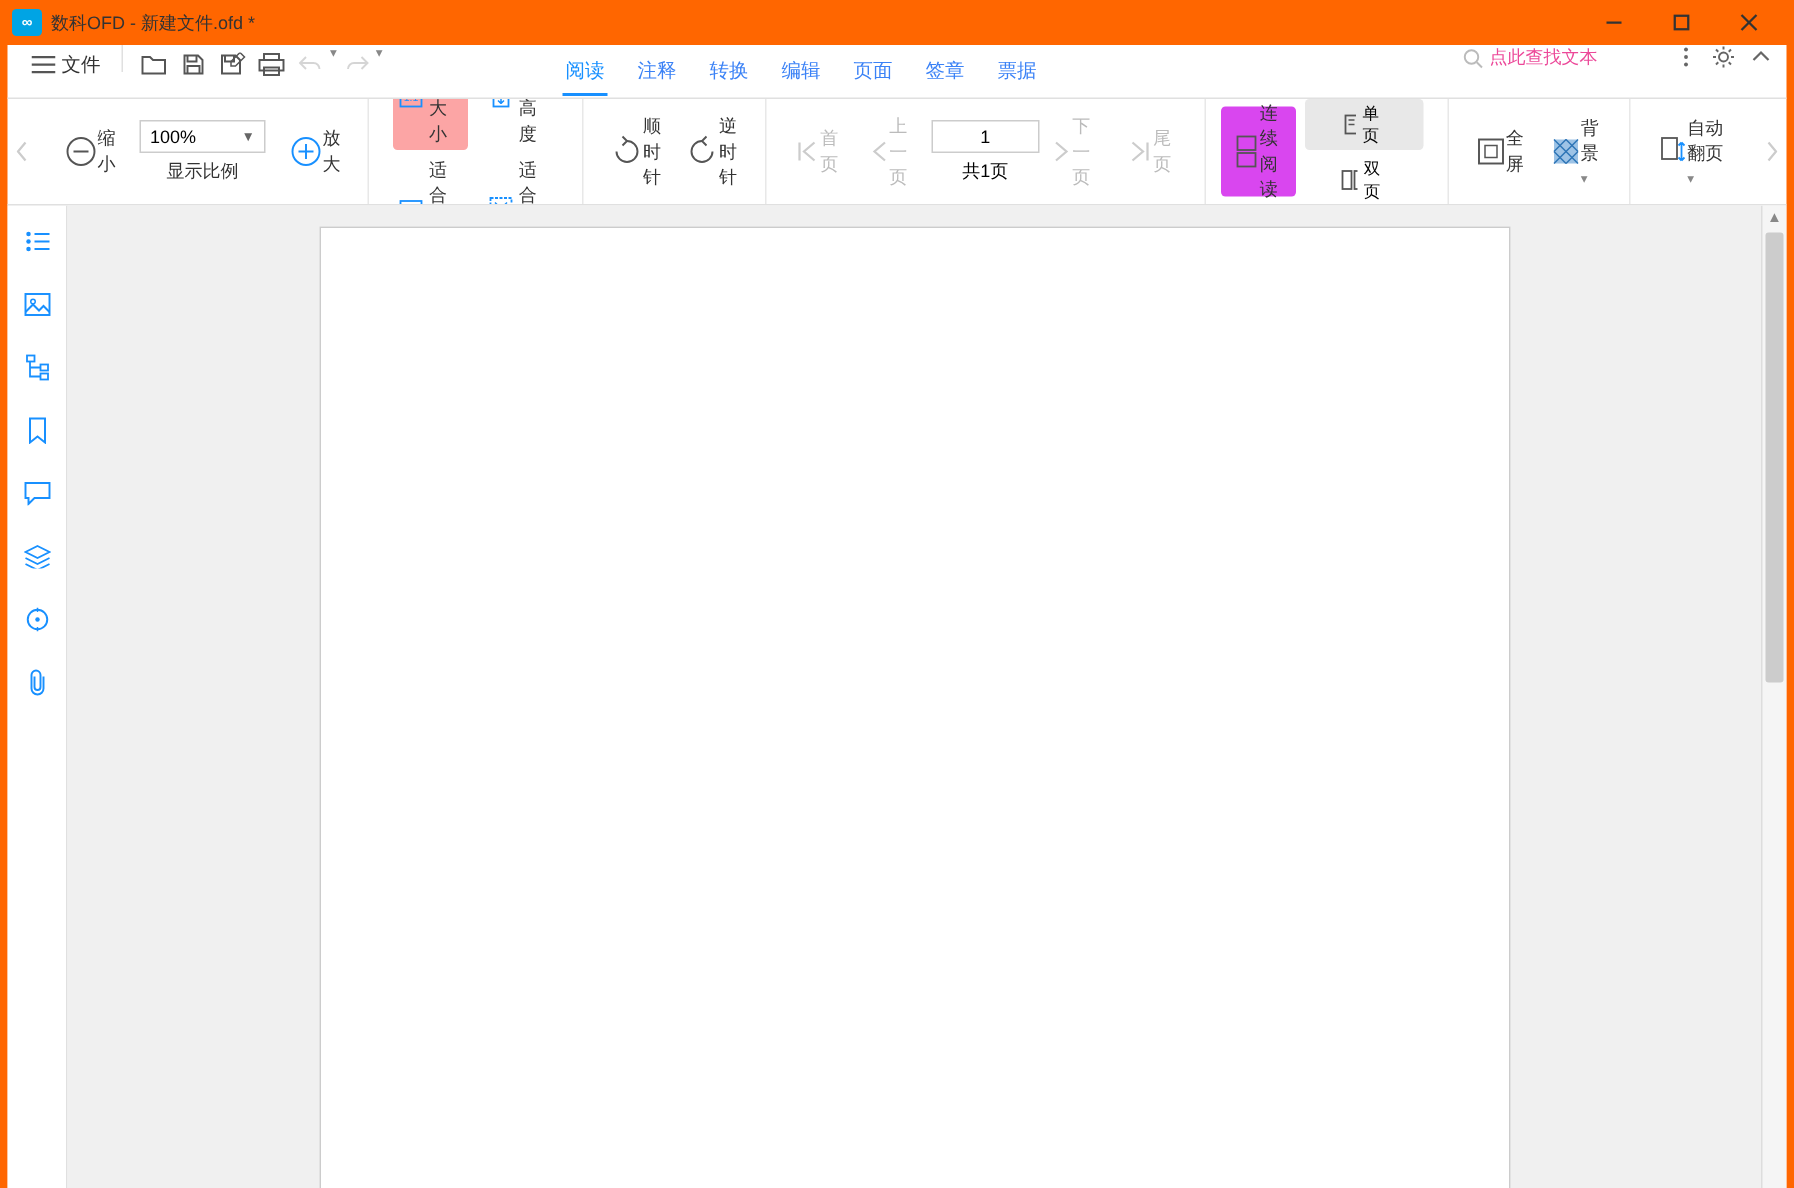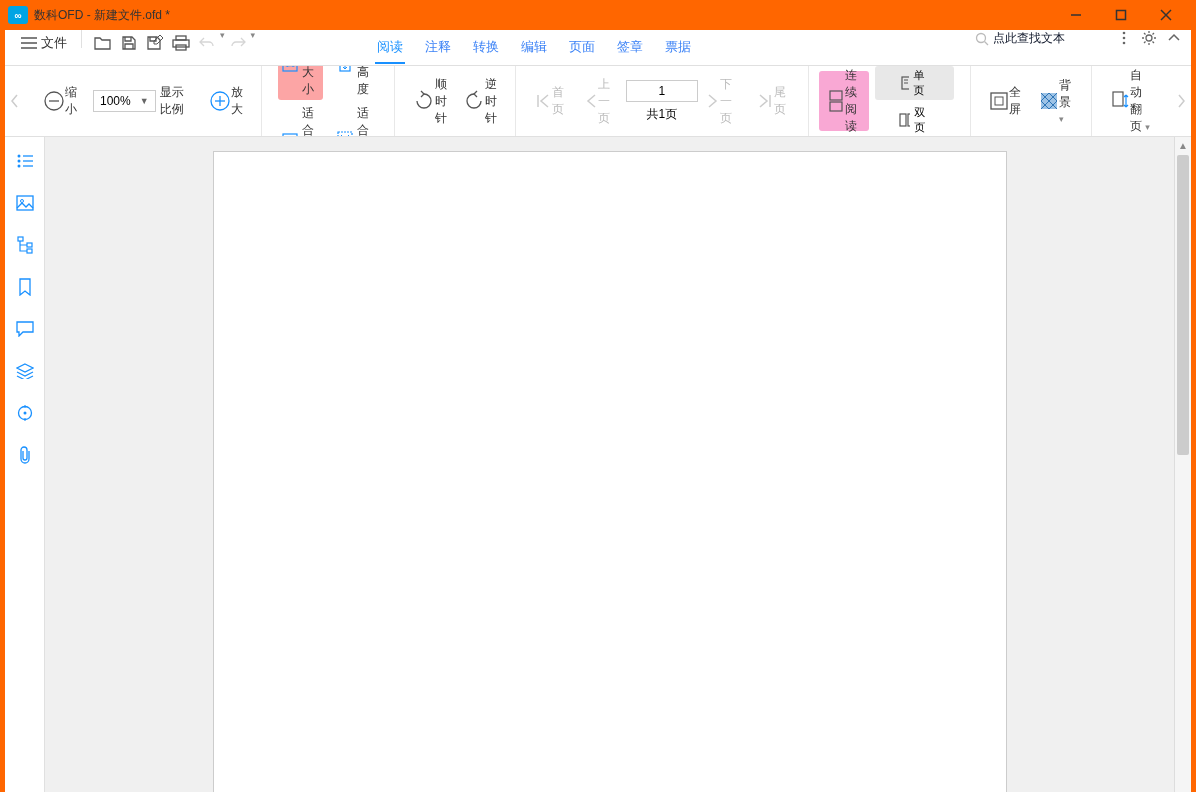--- a/index.html
+++ b/index.html
@@ -21,34 +21,34 @@
 .topbar { height: 36px; border-bottom: 1px solid #e0e0e0; display: flex; align-items: flex-start; padding: 0 10px; font-size: 13px; color: #333; }
 .filebtn { display: flex; align-items: center; gap: 4px; cursor: pointer; padding: 4px 6px; }
 .vsep { width: 1px; height: 18px; background: #e0e0e0; margin: 0 8px; }
 .iconbtn { width: 26px; height: 26px; display: flex; align-items: center; justify-content: center; cursor: pointer; color: #555; border-radius: 3px; }
 .iconbtn.disabled { opacity: 0.4; cursor: default; }
 .tabs { display: flex; gap: 18px; margin-left: 120px; }
 .tab { font-size: 13px; color: #3b82f6; padding: 8px 2px; cursor: pointer; position: relative; }
 .tab.active { color: #1890ff; }
 .tab.active::after { content: ''; position: absolute; left: 0; right: 0; bottom: 0; height: 2px; background: #1890ff; }
 .topbar .spacer { flex: 1; }
-.search { display: flex; align-items: center; color: #0f172a; font-size: 12px; gap: 4px; margin-right: 12px; width: 130px; }
+.search { display: flex; align-items: center; color: #ec4899; font-size: 12px; gap: 4px; margin-right: 12px; width: 130px; }
 .righticons { display: flex; align-items: center; gap: 10px; }
 
 
 .ribbonwrap { position: relative; border-bottom: 1px solid #e0e0e0; display: flex; align-items: center; }
 .ribbonnav { width: 20px; height: 70px; display: flex; align-items: center; justify-content: center; color: #bbb; cursor: pointer; }
 .ribbon { flex: 1; height: 70px; display: flex; align-items: center; overflow: hidden; }
 .rgroup { height: 100%; display: flex; align-items: center; padding: 0 10px; border-right: 1px solid #e8e8e8; }
 .rgroup:last-child { border-right: none; }
 .rbtn { display: flex; align-items: center; justify-content: space-between; gap: 0; padding: 4px 8px; cursor: pointer; font-size: 12px; color: #333; border-radius: 3px; height: 60px; }
 .rbtn.disabled { color: #bbb; cursor: default; }
-.rbtn.active { background: #f9a8d4; }
+.rbtn.active { background: #d946ef; }
 .rbtn-icon { width: 22px; height: 22px; display: flex; align-items: center; justify-content: center; }
-.zoomcombo { display: flex; flex-direction: row; align-items: center; gap: 4px; padding: 0 8px; }
+.zoomcombo { display: flex; flex-direction: column; align-items: center; gap: 4px; padding: 0 8px; }
 .zoomsel { width: 84px; height: 22px; border: 1px solid #ccc; font-size: 12px; display: flex; align-items: center; justify-content: space-between; padding: 0 6px; cursor: pointer; background: #fff; }
 .zoomsel .arrow { font-size: 9px; color: #666; }
 .zoomlabel { font-size: 12px; color: #333; }
 .fitgrid { display: grid; grid-template-columns: auto auto; grid-template-rows: auto auto; gap: 3px 10px; padding: 0 6px; }
 .fititem { display: flex; align-items: center; gap: 4px; font-size: 12px; cursor: pointer; color: #333; padding: 2px 4px; border-radius: 3px; }
 .fititem.active { background: #fca5a5; }
 .fititem .ico { width: 18px; height: 18px; display: flex; align-items: center; justify-content: center; }
 .pageinput { width: 72px; height: 22px; border: 1px solid #ccc; text-align: center; font-size: 12px; }
 .pagenav { display: flex; flex-direction: column; align-items: center; gap: 4px; }
 .viewgrid { display: grid; grid-template-columns: auto; grid-template-rows: auto auto; gap: 3px; padding: 0 6px; }

